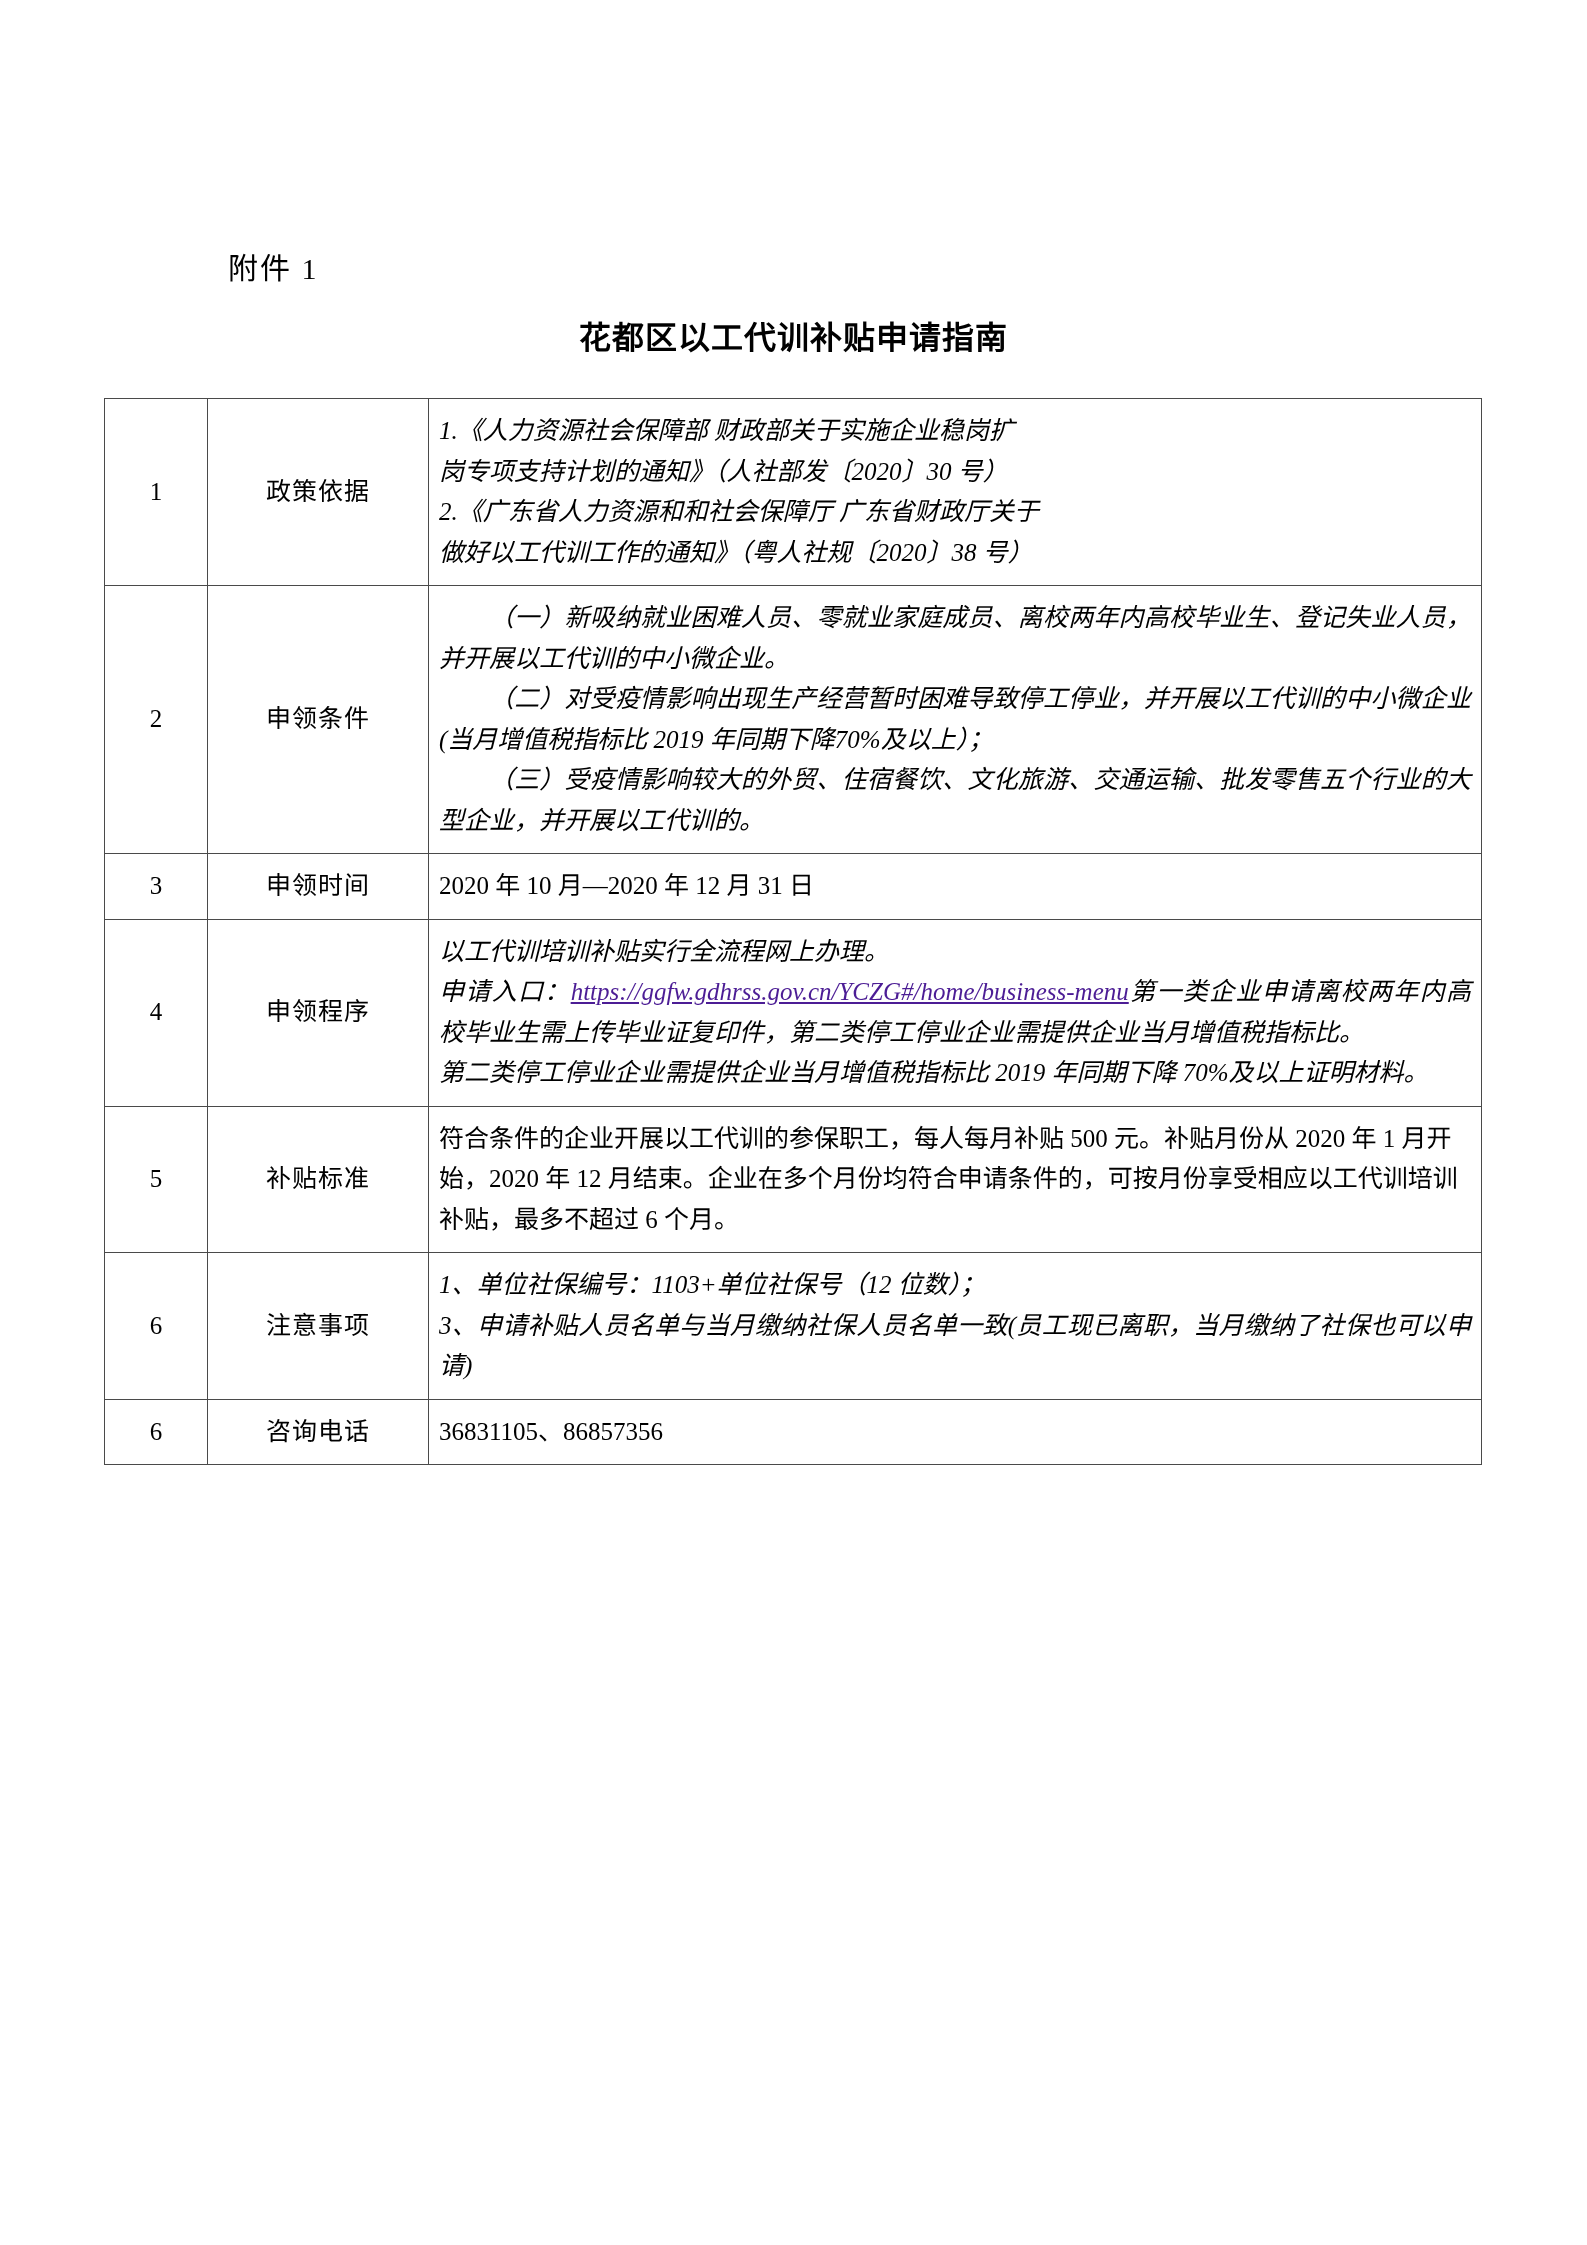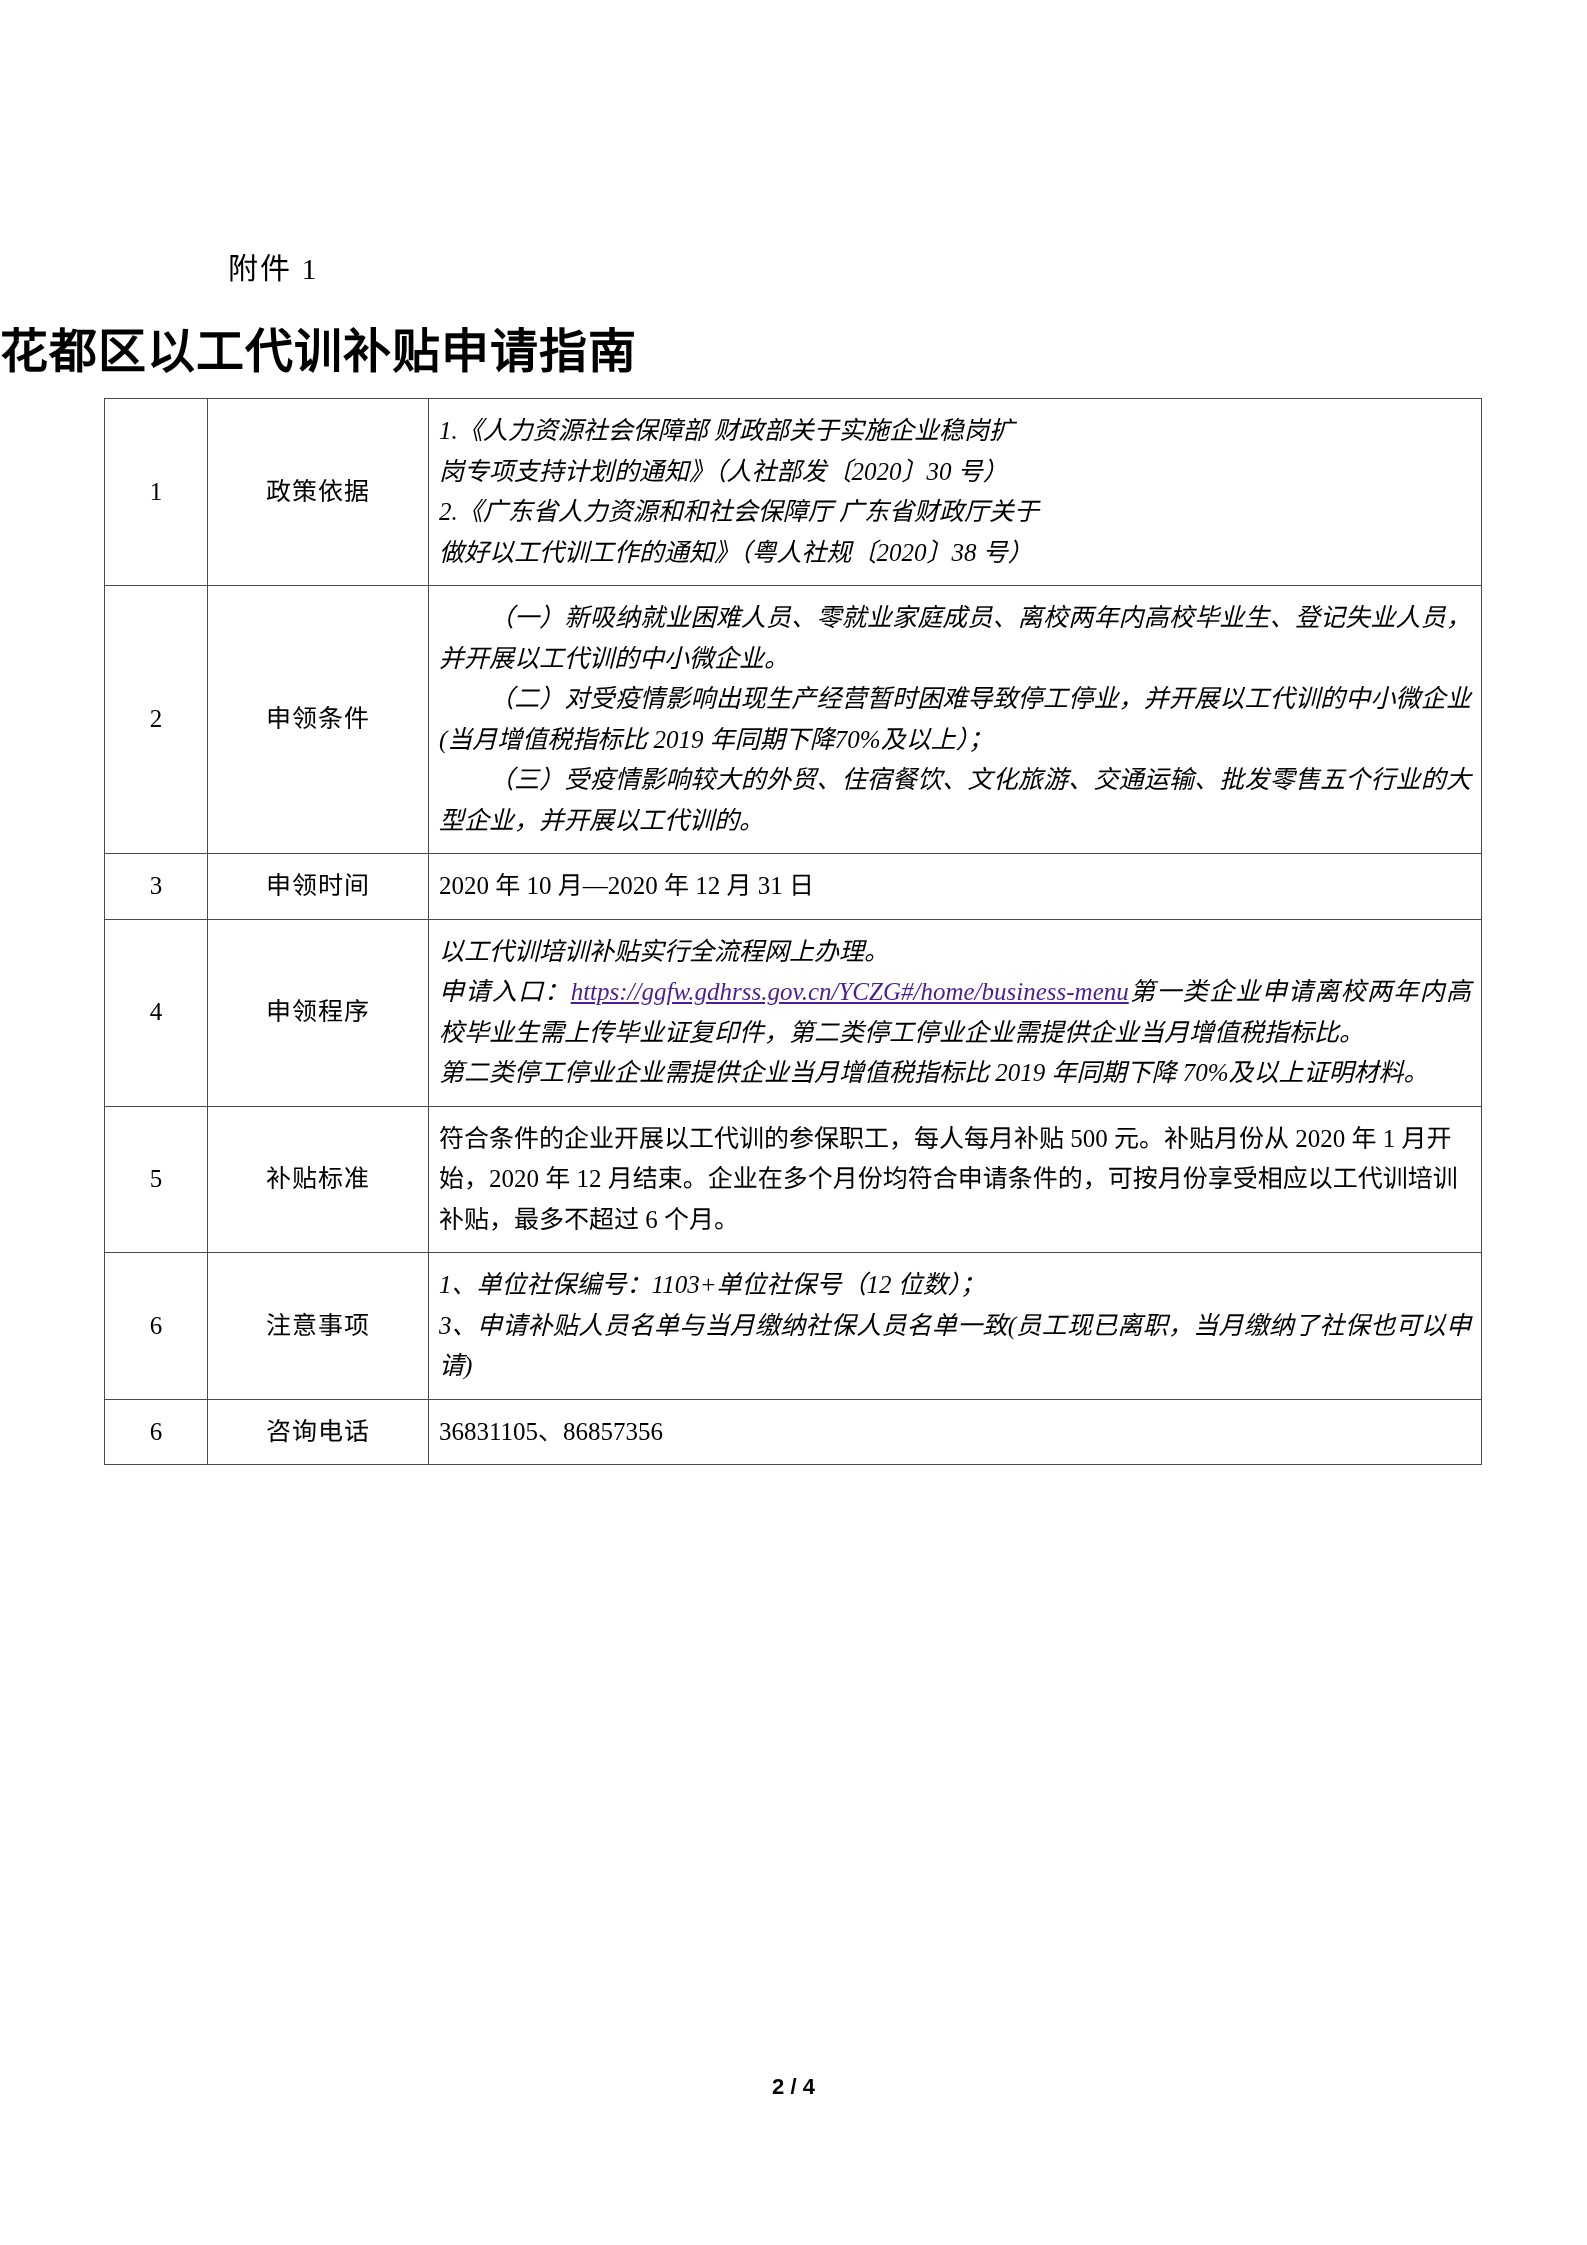--- a/index.html
+++ b/index.html
@@ -31,22 +31,22 @@
     top: 200px;
     font-size: 30px;
     letter-spacing: 2px;
     font-family: "Liberation Serif", "DejaVu Serif", serif;
   }
   .doc-title {
     position: absolute;
     left: 0;
     top: 268px;
     width: 1587px;
-    text-align: left;
-    font-size: 48px;
+    text-align: center;
+    font-size: 32px;
     font-weight: bold;
     letter-spacing: 1px;
     font-family: "Liberation Serif", "DejaVu Serif", serif;
   }
   table.main-table {
     position: absolute;
     left: 104px;
     top: 354px;
     width: 1378px;
     border-collapse: collapse;
@@ -177,15 +177,14 @@
 
       <tr>
         <td class="col-num">6</td>
         <td class="col-label">咨询电话</td>
         <td class="col-content">36831105、86857356</td>
       </tr>
     </tbody>
   </table>
 
 
-  <div class="page-number">2 / 4</div>
 
 </div>
 
 </body></html>

